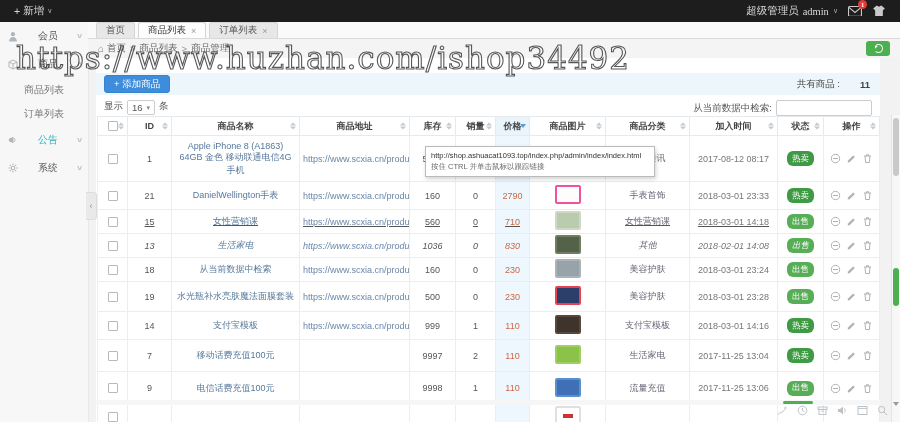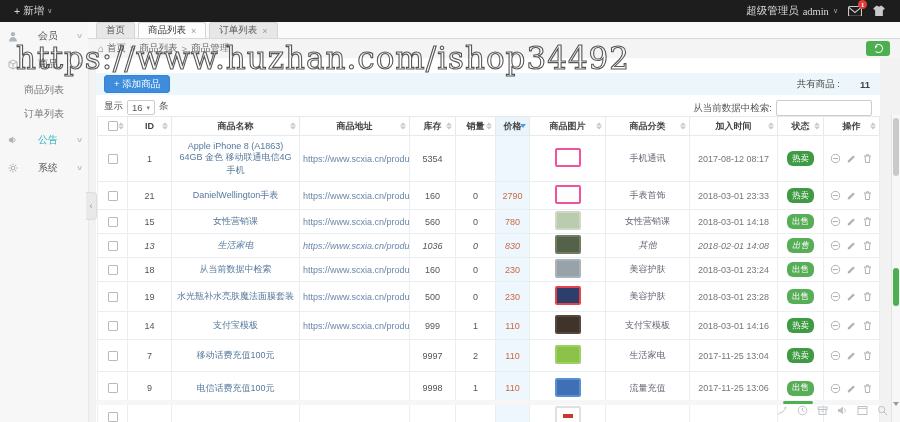--- a/index.html
+++ b/index.html
@@ -352,28 +352,28 @@
                 </span><span class="op">
                   <svg viewBox="0 0 11 11">
                     <path d="M2 7.6 L7.2 2.4 L8.8 4 L3.6 9.2 L1.7 9.6 Z" fill="#9aa0a6"></path>
                   </svg>
                 </span><span class="op">
                   <svg viewBox="0 0 11 11">
                     <path d="M2 3 h7 M4.5 3 v-1.3 h2 v1.3 M3 3 l0.6 6.5 h3.8 l0.6 -6.5" fill="none" stroke="#9aa0a6"></path>
                   </svg>
                 </span></td>
             </tr>
-            <tr style="height: 21px;">
+            <tr style="height: 21px; text-decoration: underline;">
               <td class="c-check"><span class="cb"></span></td>
               <td class="c-num">15</td>
               <td class="c-name">女性营销课</td>
               <td class="c-url">https://www.scxia.cn/product/view68.html</td>
               <td class="c-num">560</td>
               <td class="c-num">0</td>
-              <td class="c-price">780</td>
+              <td class="c-price">710</td>
               <td><span class="thumb" style="border-color:#cfd8c5;background:#b9cdae"></span></td>
               <td class="c-cat">女性营销课</td>
               <td class="c-time">2018-03-01 14:18</td>
               <td><span class="badge" style="background:#57ae57">出售</span></td>
               <td><span class="op">
                   <svg viewBox="0 0 11 11">
                     <circle cx="5.5" cy="5.5" r="4.2" fill="none" stroke="#9aa0a6"></circle>
                     <line x1="3" y1="5.5" x2="8" y2="5.5" stroke="#9aa0a6"></line>
                   </svg>
                 </span><span class="op">
@@ -559,20 +559,24 @@
               <td><span class="thumb" style="border-color:#e0e0e0;background:#ffffff"><i style="background:#cc3333"></i></span></td>
               <td class="c-cat"></td>
               <td class="c-time"></td>
               <td></td>
               <td></td>
             </tr>
           </tbody>
       </table>
     </div>
 
+    <div class="link-tooltip">
+      <div class="l1">http://shop.ashuacat1093.top/index.php/admin/index/index.html</div>
+      <div class="l2">按住 CTRL 并单击鼠标以跟踪链接</div>
+    </div>
 
     <div class="hscroll">
         <div class="hthumb"></div>
       </div>
   </div>
 
   <div class="vscroll">
     <div class="vthumb-gray"></div>
     <div class="vthumb-green"></div>
     <div class="vs-arrow"></div>

